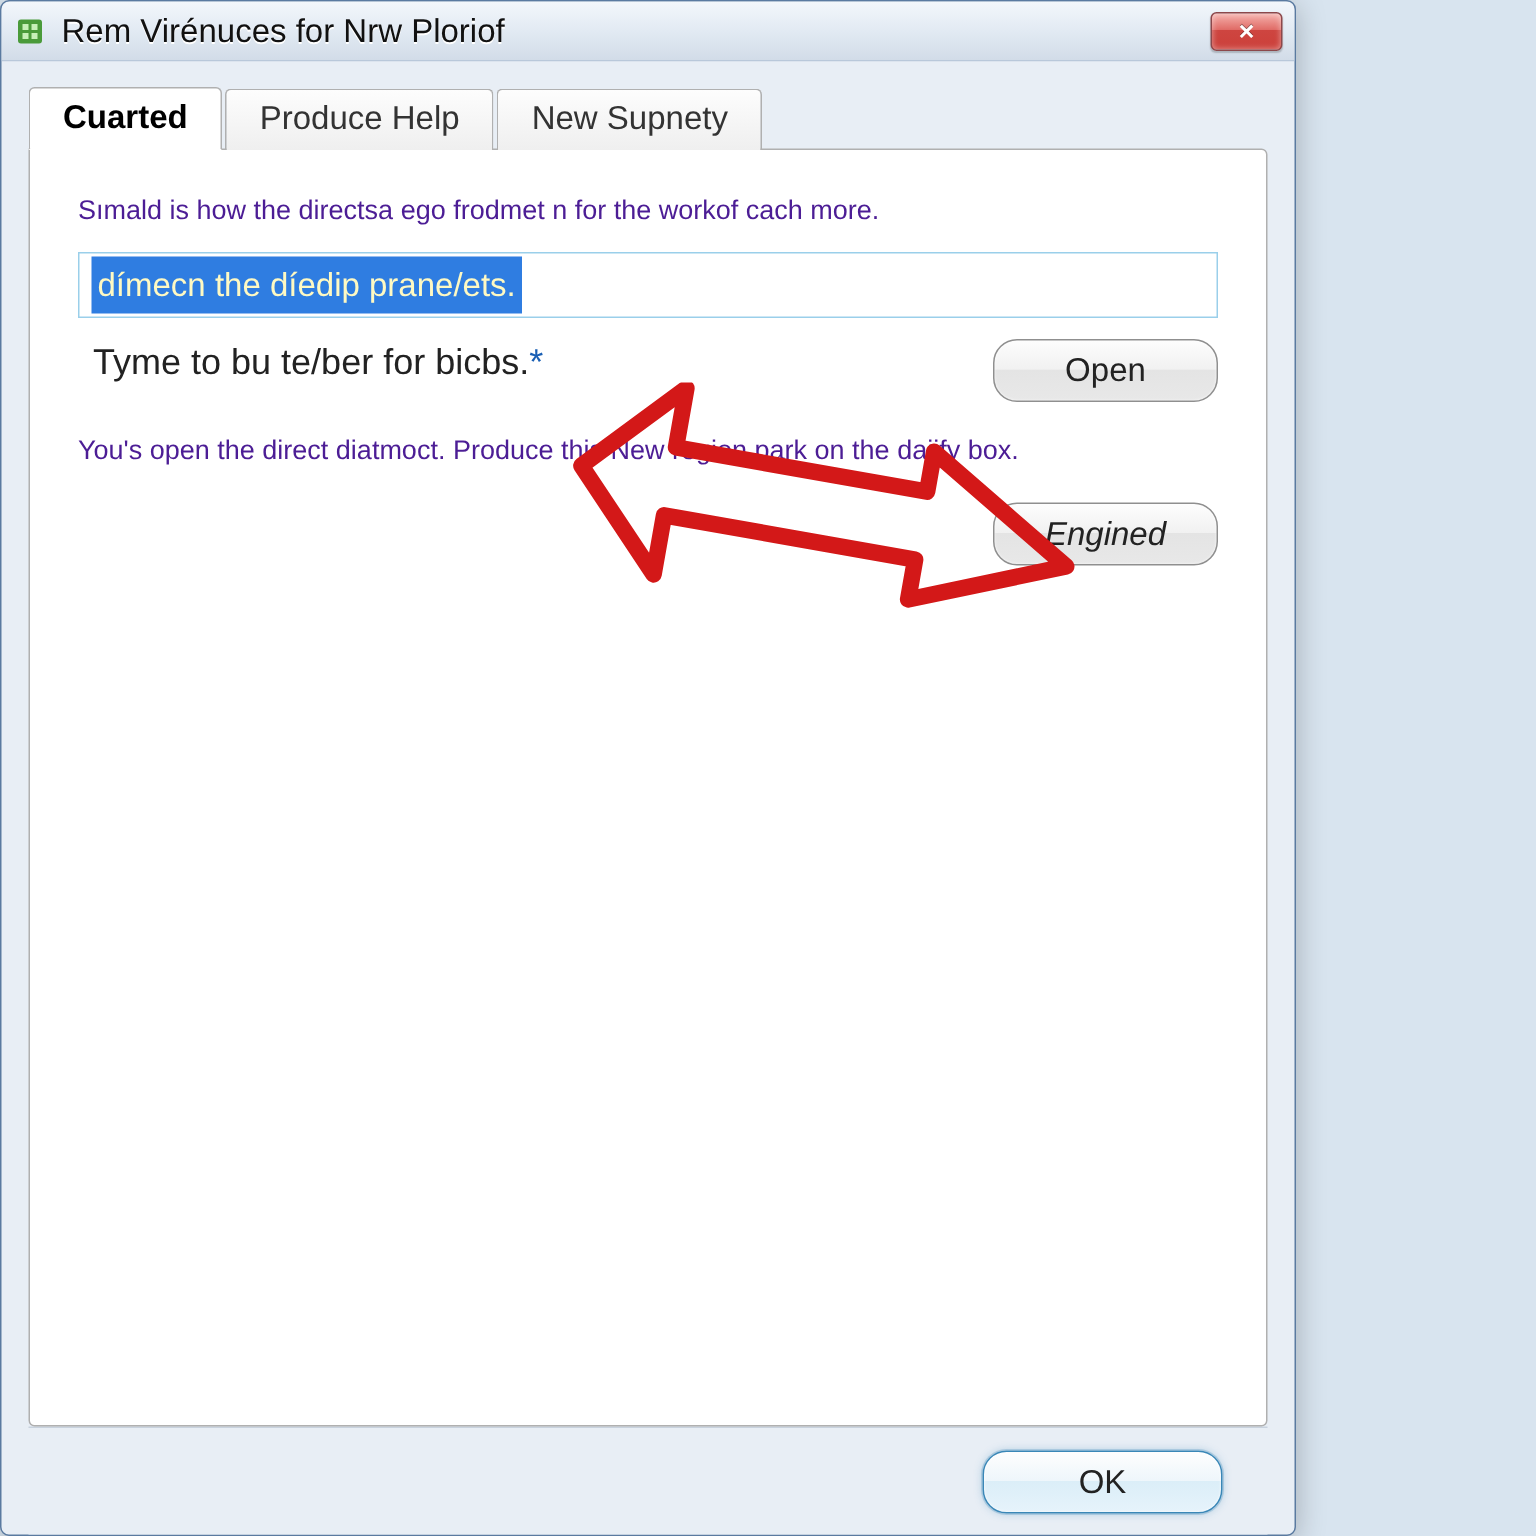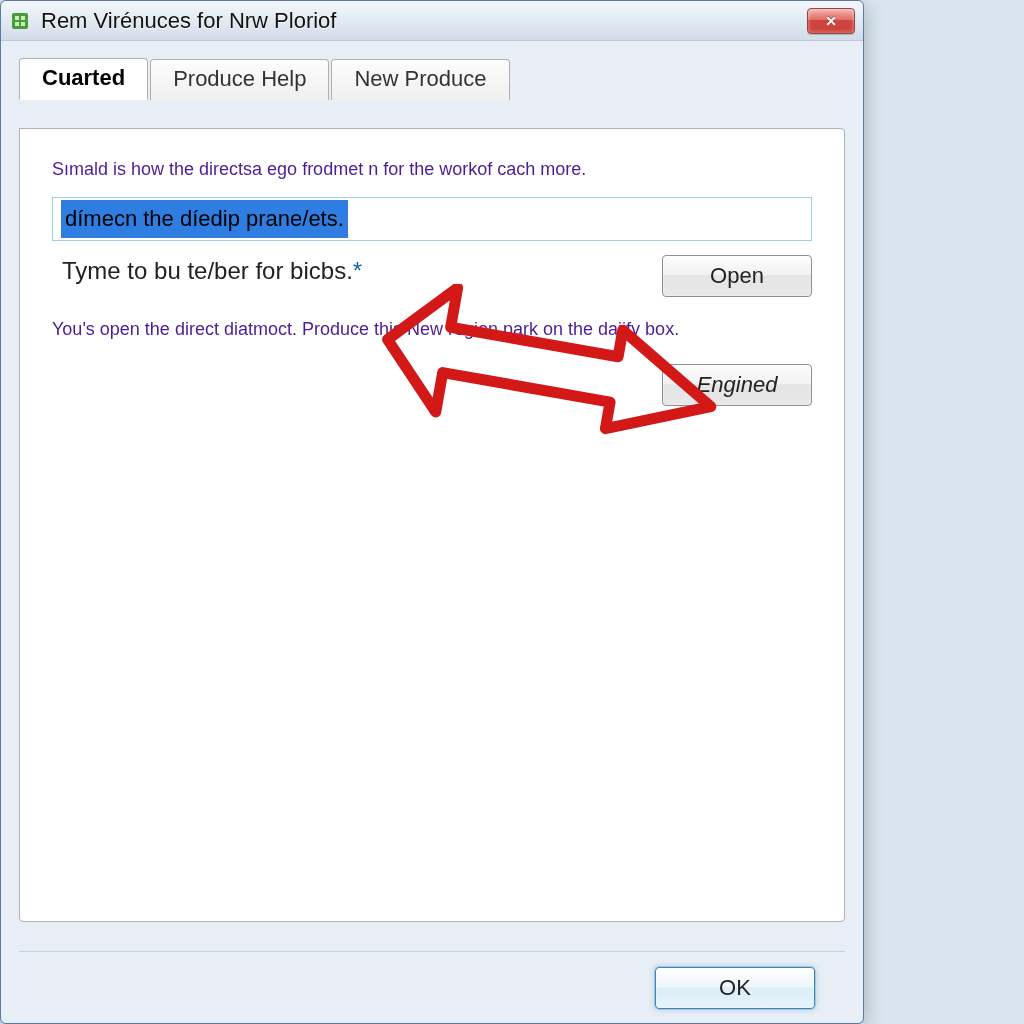--- a/index.html
+++ b/index.html
@@ -65,21 +65,20 @@
     font-weight: bold;
     font-size: 14px;
     text-shadow: 0 -1px 0 rgba(0,0,0,0.4);
     font-family: Arial, sans-serif;
   }
   .body {
     flex: 1;
     padding: 16px 18px 0 18px;
     display: flex;
     flex-direction: column;
-    gap: 29px;
   }
   .tabs {
     display: flex;
     align-items: flex-end;
     position: relative;
     z-index: 2;
   }
   .tab {
     padding: 6px 22px 8px 22px;
     font-size: 22px;
@@ -123,21 +122,21 @@
     border: 1px solid #9acfea;
     background: #ffffff;
     font-size: 22px;
     padding: 0 8px;
     margin-bottom: 14px;
     display: flex;
     align-items: center;
   }
   .text-input .selected {
     background: #2f7de1;
-    color: #000000;
+    color: #fef9c3;
     padding: 2px 4px;
     display: inline-block;
     line-height: 34px;
     white-space: nowrap;
   }
   .row2 {
     display: flex;
     align-items: flex-start;
     gap: 20px;
     margin-left: 10px;
@@ -148,21 +147,21 @@
     color: #222;
     line-height: 1.35;
   }
   .row2 .hint .link-star {
     color: #1a5fb4;
   }
   .win-btn {
     min-width: 150px;
     height: 42px;
     border: 1px solid #8f8f8f;
-    border-radius: 4px;
+    border-radius: 16px;
     background: linear-gradient(to bottom, #fdfdfd 0%, #f1f1f1 48%, #e4e4e4 49%, #e8e8e8 100%);
     font-size: 22px;
     color: #222;
     display: flex;
     align-items: center;
     justify-content: center;
     box-shadow: inset 0 0 2px rgba(255,255,255,0.8);
     cursor: pointer;
   }
   .lower-para {
@@ -222,21 +221,21 @@
     <div class="close-btn">
       <span class="close-x">✕</span>
     </div>
   </div>
 
   <div class="body">
 
     <div class="tabs">
       <div class="tab active">Cuarted</div>
       <div class="tab">Produce Help</div>
-      <div class="tab">New Produce</div>
+      <div class="tab">New Supnety</div>
     </div>
 
     <div class="tab-panel">
 
       <div class="para">Sımald is how the directsa ego frodmet n  for the workof cach more.</div>
 
       <div class="text-input">
         <span class="selected">dímecn the díedip prane/ets.</span>
       </div>
 

